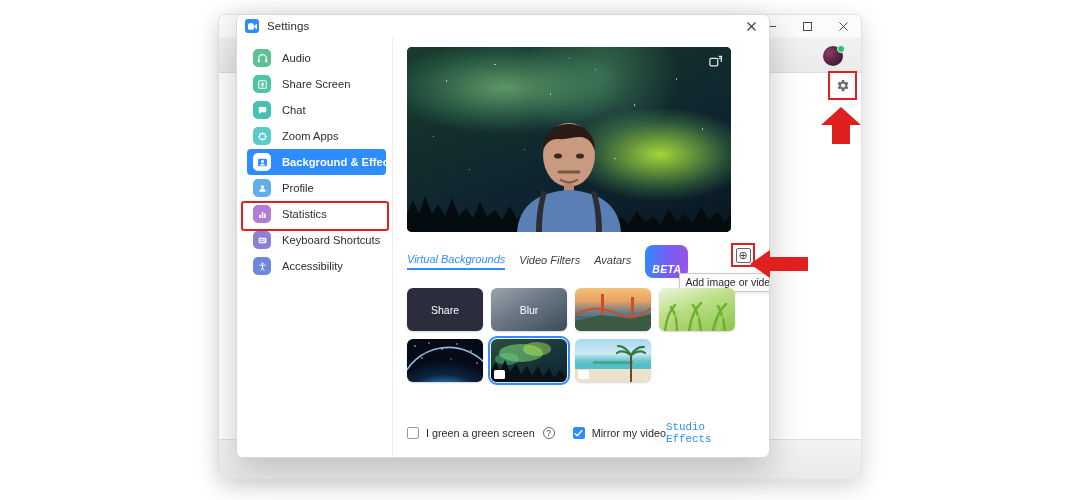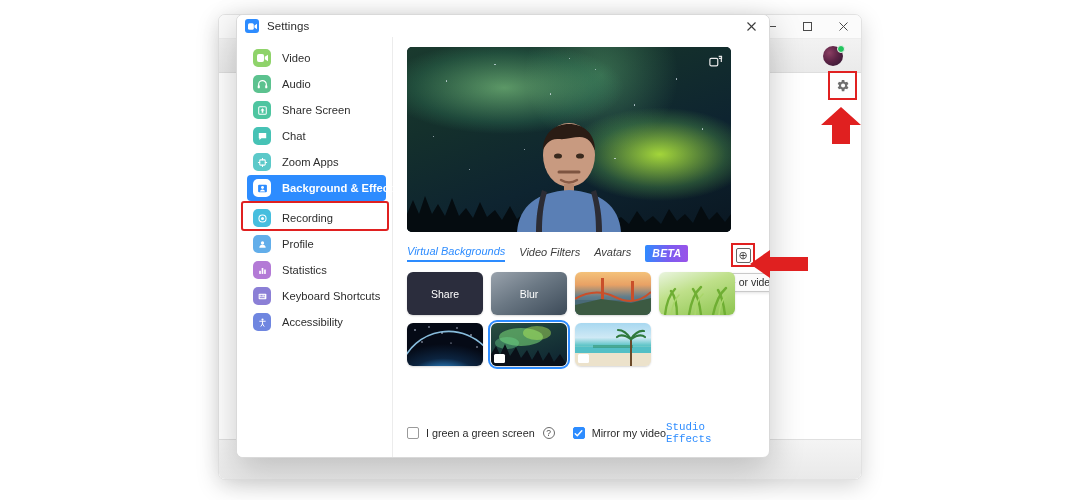--- a/index.html
+++ b/index.html
@@ -146,22 +146,22 @@
   .cam-switch {
     position: absolute; right: 8px; top: 7px; width: 15px; height: 15px;
     color: #e9e9e9;
   }
 
   
   .tabs { display: flex; align-items: center; margin-top: 13px; gap: 14px; font-style: italic; }
   .tab { font-size: 11px; color: #3d3d3d; padding-bottom: 3px; white-space: nowrap; }
   .tab.active { color: #2d8cff; border-bottom: 2px solid #2d8cff; }
   .beta {
-    font-size: 10.5px; font-weight: bold; color: #fff; padding: 2px 7px 3px;
-    border-radius: 2px;
+    font-size: 10.5px; font-weight: bold; color: #fff; padding: 18px 7px 3px;
+    border-radius: 8px;
     background: linear-gradient(95deg,#2d8cff 0%, #7b5cf0 55%, #9b53e8 100%);
     letter-spacing: .3px;
   }
   .add-btn-wrap { position: absolute; right: 14px; top: 206px; }
   .add-outline {
     width: 24px; height: 24px; border: 2.5px solid #e02020;
     display: flex; align-items: center; justify-content: center; background: #fff;
   }
   .add-btn {
     width: 15px; height: 15px; border: 1px solid #666; border-radius: 2px;
@@ -276,29 +276,20 @@
             <line x1="9.5" y1="1.5" x2="1.5" y2="9.5" stroke="#3a3a3a" stroke-width="1.1"></line>
           </svg>
       </div>
     </div>
 
     <div class="s-main">
 
       <div class="sidebar">
 
 
-        <div class="nav-item">
-          <span class="nav-ico" style="background:#8fd36a">
-            <svg width="11" height="8" viewBox="0 0 14 10">
-                <rect x="0" y="0" width="9" height="10" rx="2.4" fill="#fff"></rect>
-                <path d="M10 3.4 14 .8v8.4l-4-2.6z" fill="#fff"></path>
-              </svg>
-          </span>
-          <span class="nav-label">Video</span>
-        </div>
 
         <div class="nav-item">
           <span class="nav-ico" style="background:#5cc28f">
             <svg width="11" height="11" viewBox="0 0 16 16">
                 <path d="M2.4 10V8a5.6 5.6 0 0 1 11.2 0v2" fill="none" stroke="#fff" stroke-width="1.7"></path>
                 <rect x="1" y="9" width="3.1" height="4.6" rx="1.3" fill="#fff"></rect>
                 <rect x="11.9" y="9" width="3.1" height="4.6" rx="1.3" fill="#fff"></rect>
               </svg>
           </span>
           <span class="nav-label">Audio</span>
@@ -338,29 +329,20 @@
             <svg width="11" height="11" viewBox="0 0 16 16">
                 <rect x="1.6" y="2.4" width="12.8" height="11.2" rx="1.6" fill="#2d8cff"></rect>
                 <circle cx="8" cy="6.6" r="2.1" fill="#fff"></circle>
                 <path d="M4.2 12.4a3.9 3.9 0 0 1 7.6 0z" fill="#fff"></path>
               </svg>
           </span>
           <span class="nav-label">Background &amp; Effects</span>
         </div>
         <div class="active-outline" style="top:164px"></div>
 
-        <div class="nav-item" style="margin-top:4px;">
-          <span class="nav-ico" style="background:#46bede">
-            <svg width="11" height="11" viewBox="0 0 16 16">
-                <circle cx="8" cy="8" r="5.2" fill="none" stroke="#fff" stroke-width="1.5"></circle>
-                <circle cx="8" cy="8" r="2.2" fill="#fff"></circle>
-              </svg>
-          </span>
-          <span class="nav-label">Recording</span>
-        </div>
 
         <div class="nav-item">
           <span class="nav-ico" style="background:#62aeea">
             <svg width="11" height="11" viewBox="0 0 16 16">
                 <circle cx="8" cy="5.8" r="2.4" fill="#fff"></circle>
                 <path d="M3.4 12.8a4.6 4.6 0 0 1 9.2 0z" fill="#fff"></path>
               </svg>
           </span>
           <span class="nav-label">Profile</span>
         </div>

